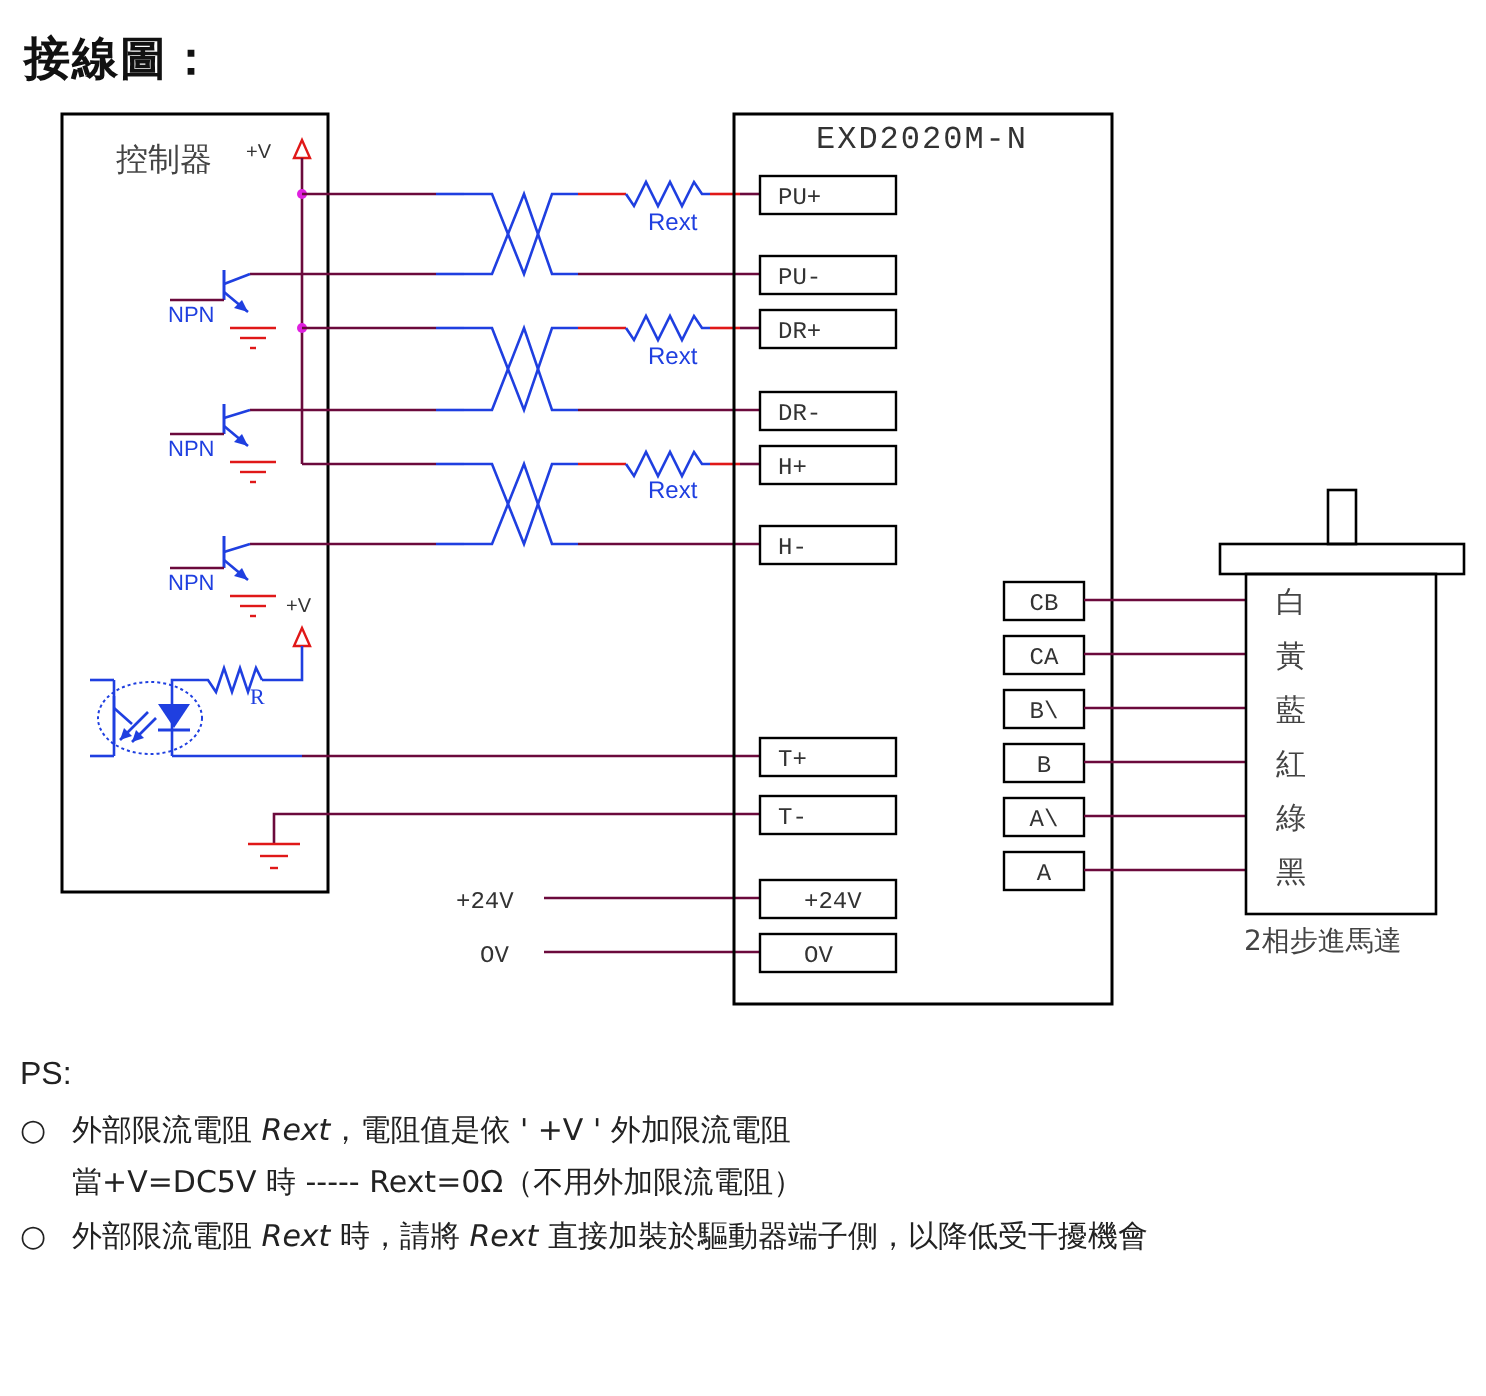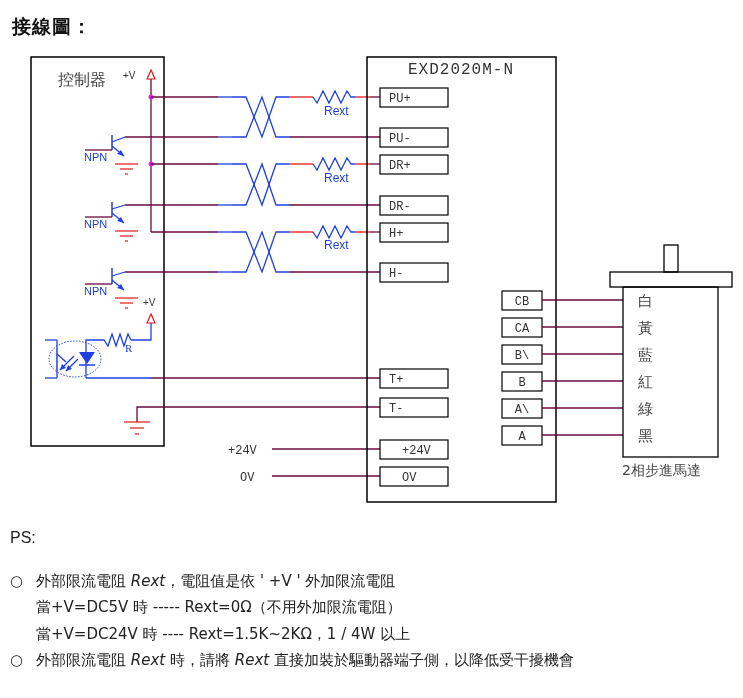--- a/index.html
+++ b/index.html
@@ -1,22 +1,22 @@
 <!DOCTYPE html>
 <html><head>
 <meta charset="utf-8">
 <style>
   html, body { margin:0; padding:0; background:#ffffff; }
   body { width:743px; height:698px; position:relative; overflow:hidden;
          font-family:"DejaVu Sans", sans-serif; color:#222; }
-  #title { position:absolute; left:12px; top:14px; font-size:19px; font-weight:bold; color:#111; letter-spacing:1px; }
+  #title { position:absolute; left:12px; top:14px; font-size:23px; font-weight:bold; color:#111; letter-spacing:1px; }
   #diagram { position:absolute; left:0; top:0; }
   .sans { font-family:"Liberation Sans","DejaVu Sans", sans-serif; }
   #notes { position:absolute; left:10px; top:525px; font-size:15px; color:#222; line-height:26.5px; }
-  #notes .ps { font-size:16px; margin-bottom:16px; }
+  #notes .ps { font-size:16px; margin-bottom:0px; }
   #notes .row { white-space:nowrap; }
   #notes .bullet { display:inline-block; width:26px; }
   #notes .indent { padding-left:26px; }
   #notes i { font-style:italic; }
 </style>
 </head>
 <body>
 
 <div id="title">接線圖：</div>
 
@@ -267,17 +267,16 @@
     </g>
   <text x="622" y="475" font-size="14" fill="#444" font-family="DejaVu Sans, sans-serif">2相步進馬達</text>
 </svg>
 
 <div id="notes">
   <div class="ps sans">PS:</div>
   <div class="row">
     <span class="bullet">○</span><span>外部限流電阻 </span><i>Rext</i><span>，電阻值是依 ' +V ' 外加限流電阻</span>
   </div>
   <div class="row indent">當+V=DC5V 時  ----- Rext=0Ω（不用外加限流電阻）</div>
-  <div class="row indent">當+V=DC24V 時  ---- Rext=1.5K~2KΩ，1 / 4W 以上</div>
   <div class="row">
     <span class="bullet">○</span><span>外部限流電阻 </span><i>Rext</i><span> 時，請將 </span><i>Rext</i><span> 直接加裝於驅動器端子側，以降低受干擾機會</span>
   </div>
 </div>
 
 </body></html>

